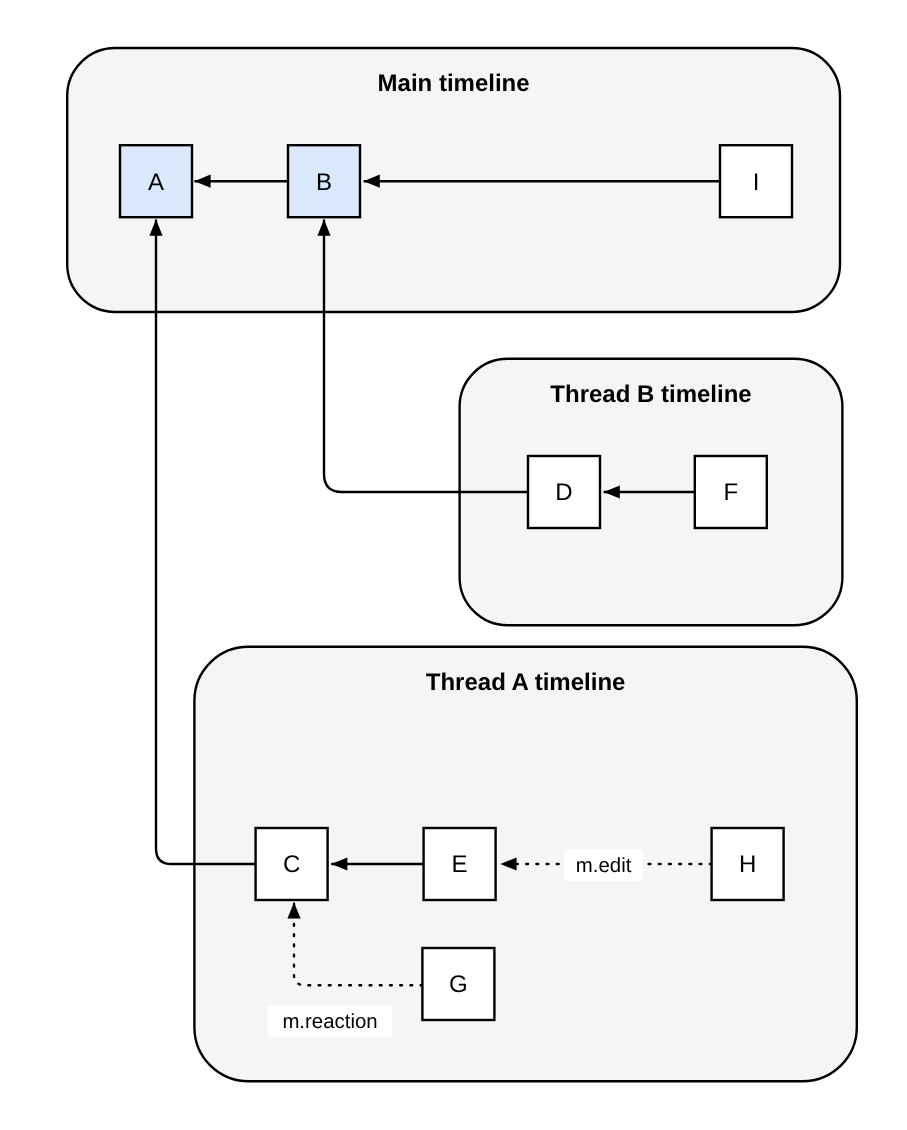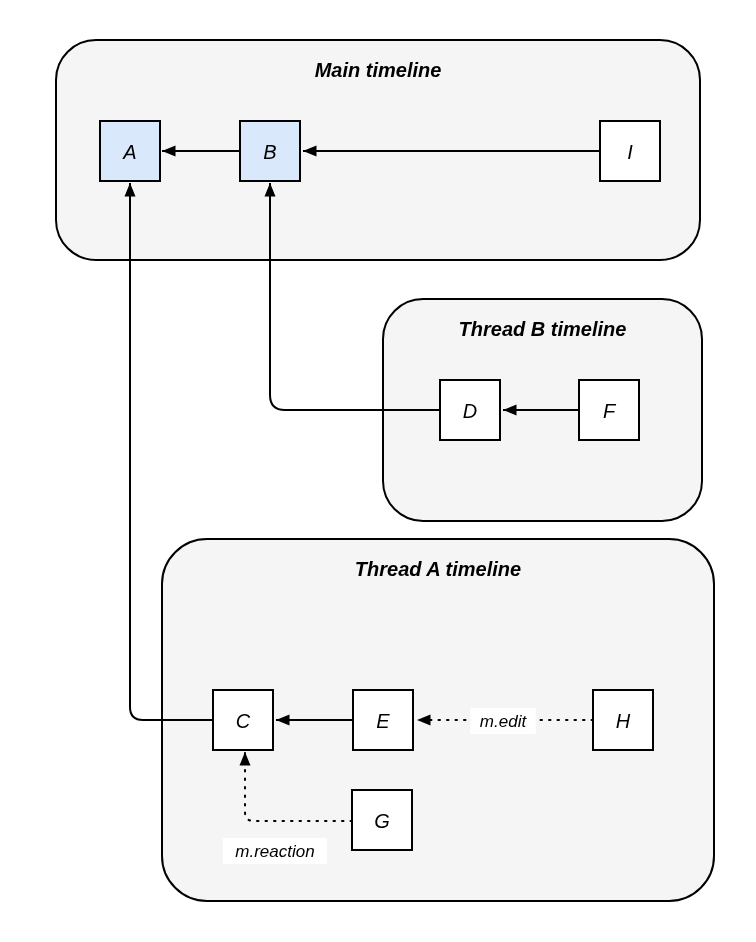--- a/index.html
+++ b/index.html
@@ -7,21 +7,20 @@
     padding: 0;
     background: #ffffff;
     font-family: "Liberation Sans", sans-serif;
   }
   .canvas {
     position: relative;
     width: 756px;
     height: 942px;
     background: #ffffff;
     overflow: hidden;
-    font-style: italic;
   }
   svg { display: block; }
   text { user-select: none; }
   .container-title {
     font-size: 20px;
     font-weight: bold;
     fill: #000000;
   }
   .node-label {
     font-size: 20px;

